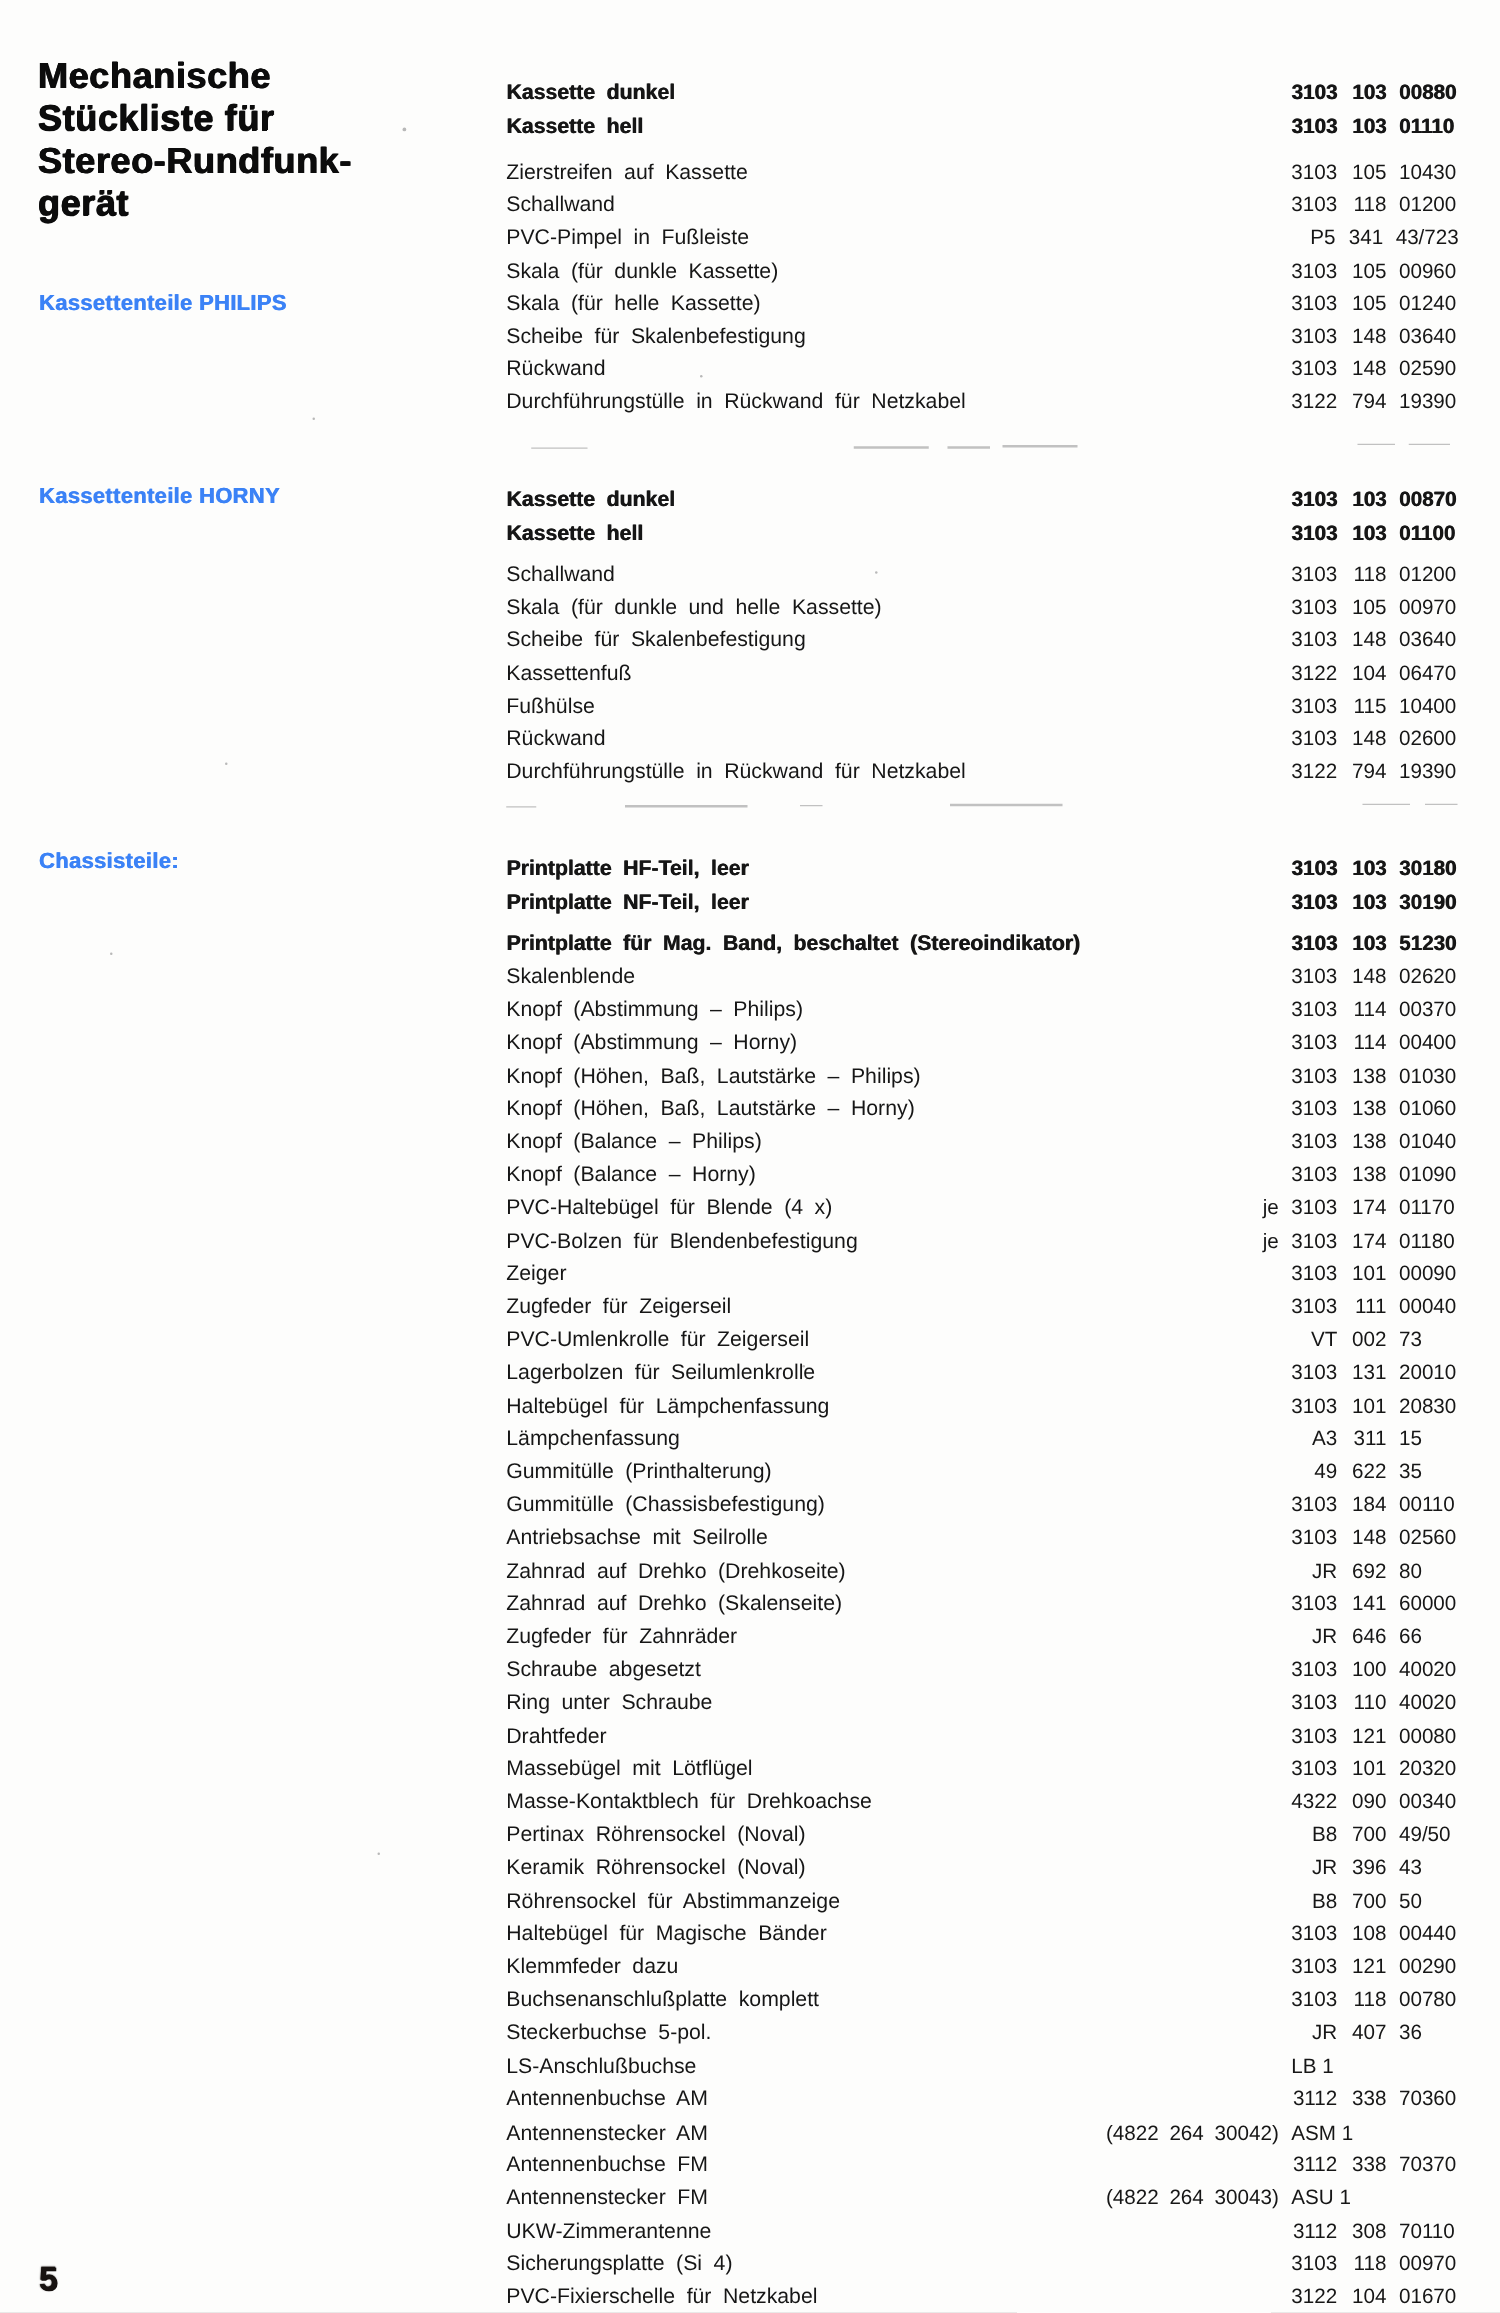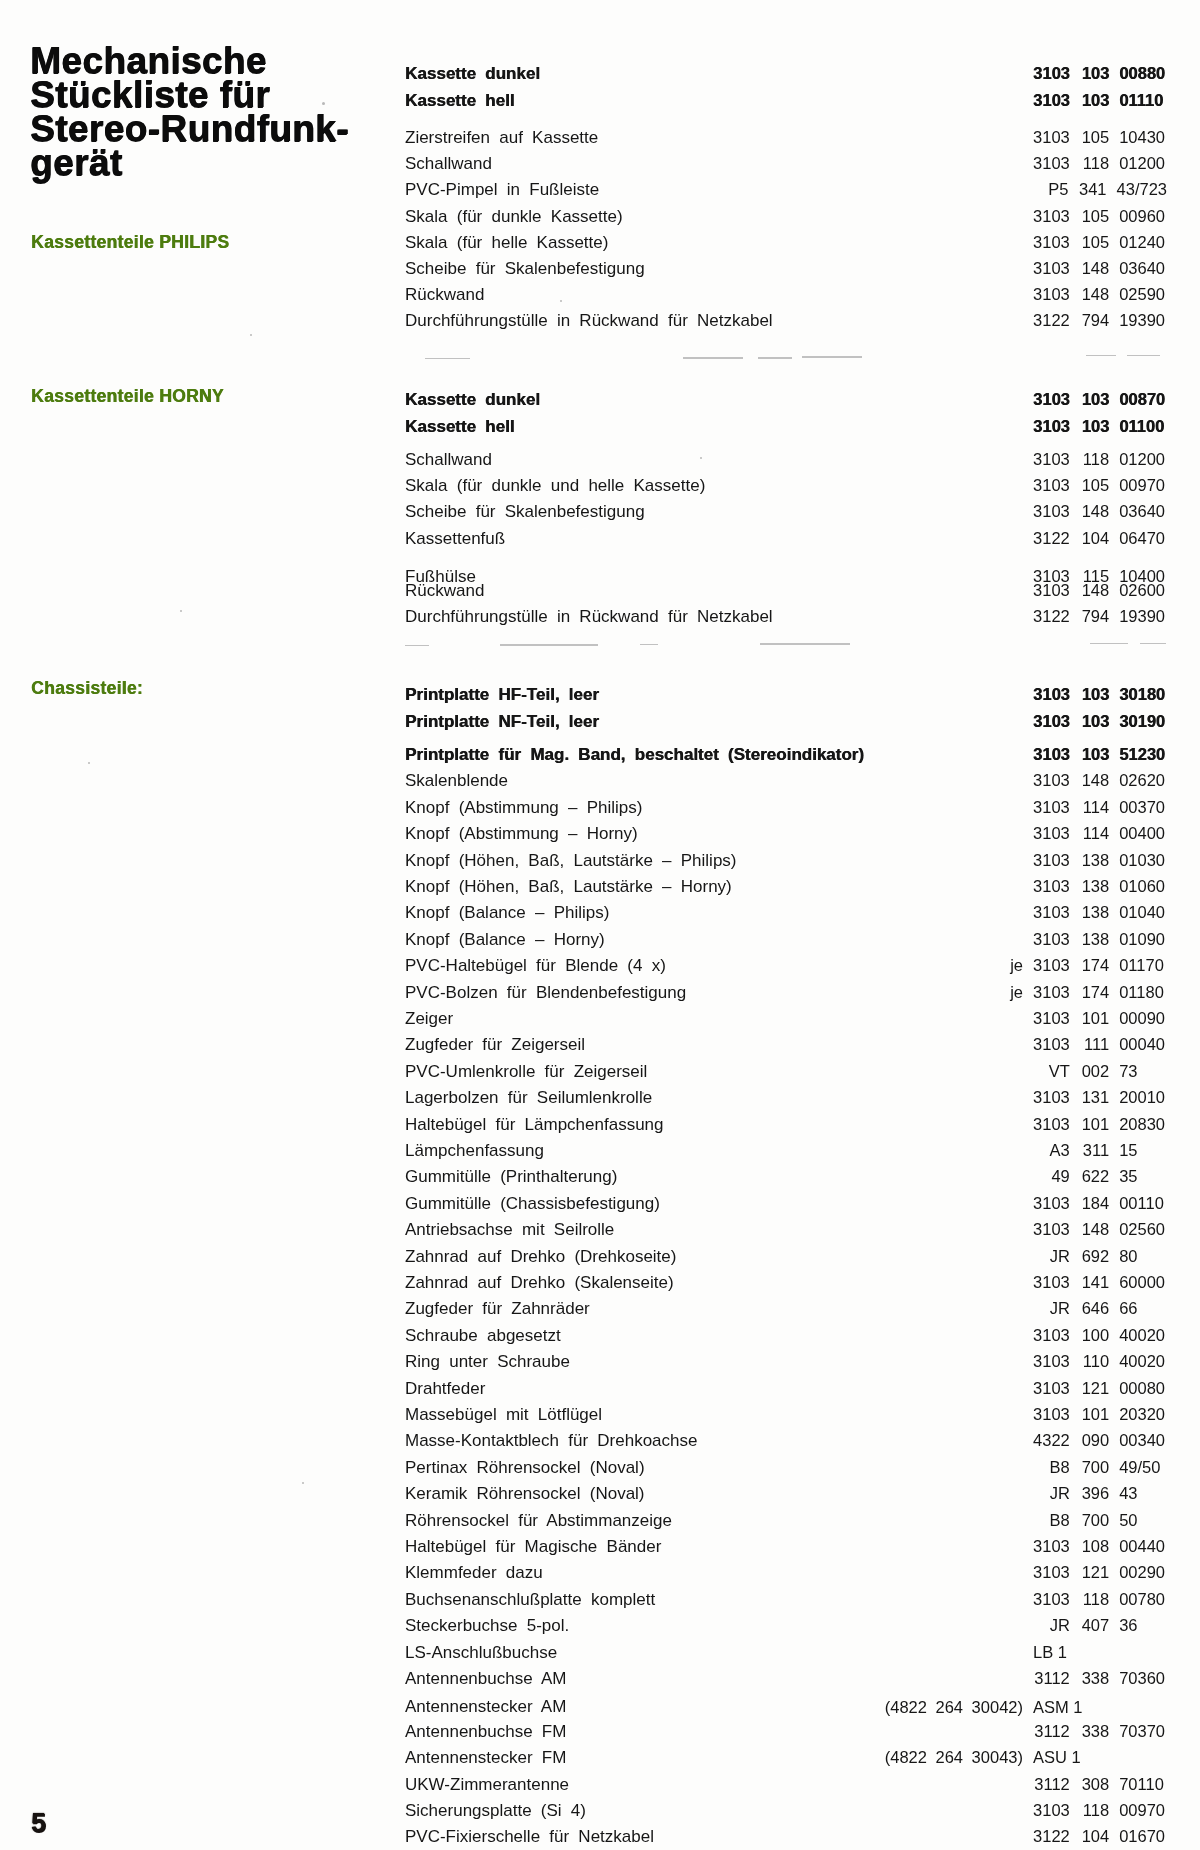--- a/index.html
+++ b/index.html
@@ -3,28 +3,28 @@
 <meta charset="utf-8">
 <style>
   html,body { margin:0; padding:0; background:#d9d9d9; }
   .page {
     position:relative; width:1200px; height:1850px; margin:0 auto;
     background:#fdfdfc; color:#161616; overflow:hidden;
     font-family:"Liberation Sans", sans-serif;
   }
   .title-block {
     position:absolute; left:30px; top:44px;
-    font-size:37px; font-weight:bold; line-height:34px; letter-spacing:.4px;
+    font-size:29px; font-weight:bold; line-height:34px; letter-spacing:.4px;
     color:#0c0c0c;
     text-shadow:.8px 0 currentColor, 0 .6px currentColor;
   }
   .section-label {
     position:absolute; left:31px;
     font-size:17.5px; font-weight:bold; letter-spacing:.3px;
-    color:#4d7c0f; text-shadow:.6px 0 currentColor;
+    color:#3b82f6; text-shadow:.6px 0 currentColor;
     white-space:nowrap;
   }
   .row {
     position:absolute; left:405px; width:762px; height:24px;
     display:flex; align-items:baseline; white-space:nowrap;
   }
   .row .name { flex:1; font-size:17px; word-spacing:4.5px; }
   .row .pre  { font-size:16.5px; margin-right:10px; word-spacing:4px; }
   .row .code { flex:none; width:134px; display:flex; align-items:baseline; font-size:16.5px; }
   .row .code .g1 { width:40px; text-align:right; }
@@ -180,21 +180,21 @@
         </span>
       </div>
       <div class="row" style="top: 528.6px;">
         <span class="name">Kassettenfuß</span>
         <span class="code">
           <span class="g1">3122</span>
           <span class="g2">104</span>
           <span class="g3">06470</span>
         </span>
       </div>
-      <div class="row" style="top: 554.8px; margin-top: 12px;">
+      <div class="row" style="top: 554.8px;">
         <span class="name">Fußhülse</span>
         <span class="code">
           <span class="g1">3103</span>
           <span class="g2">115</span>
           <span class="g3">10400</span>
         </span>
       </div>
       <div class="row" style="top: 581px;">
         <span class="name">Rückwand</span>
         <span class="code">

